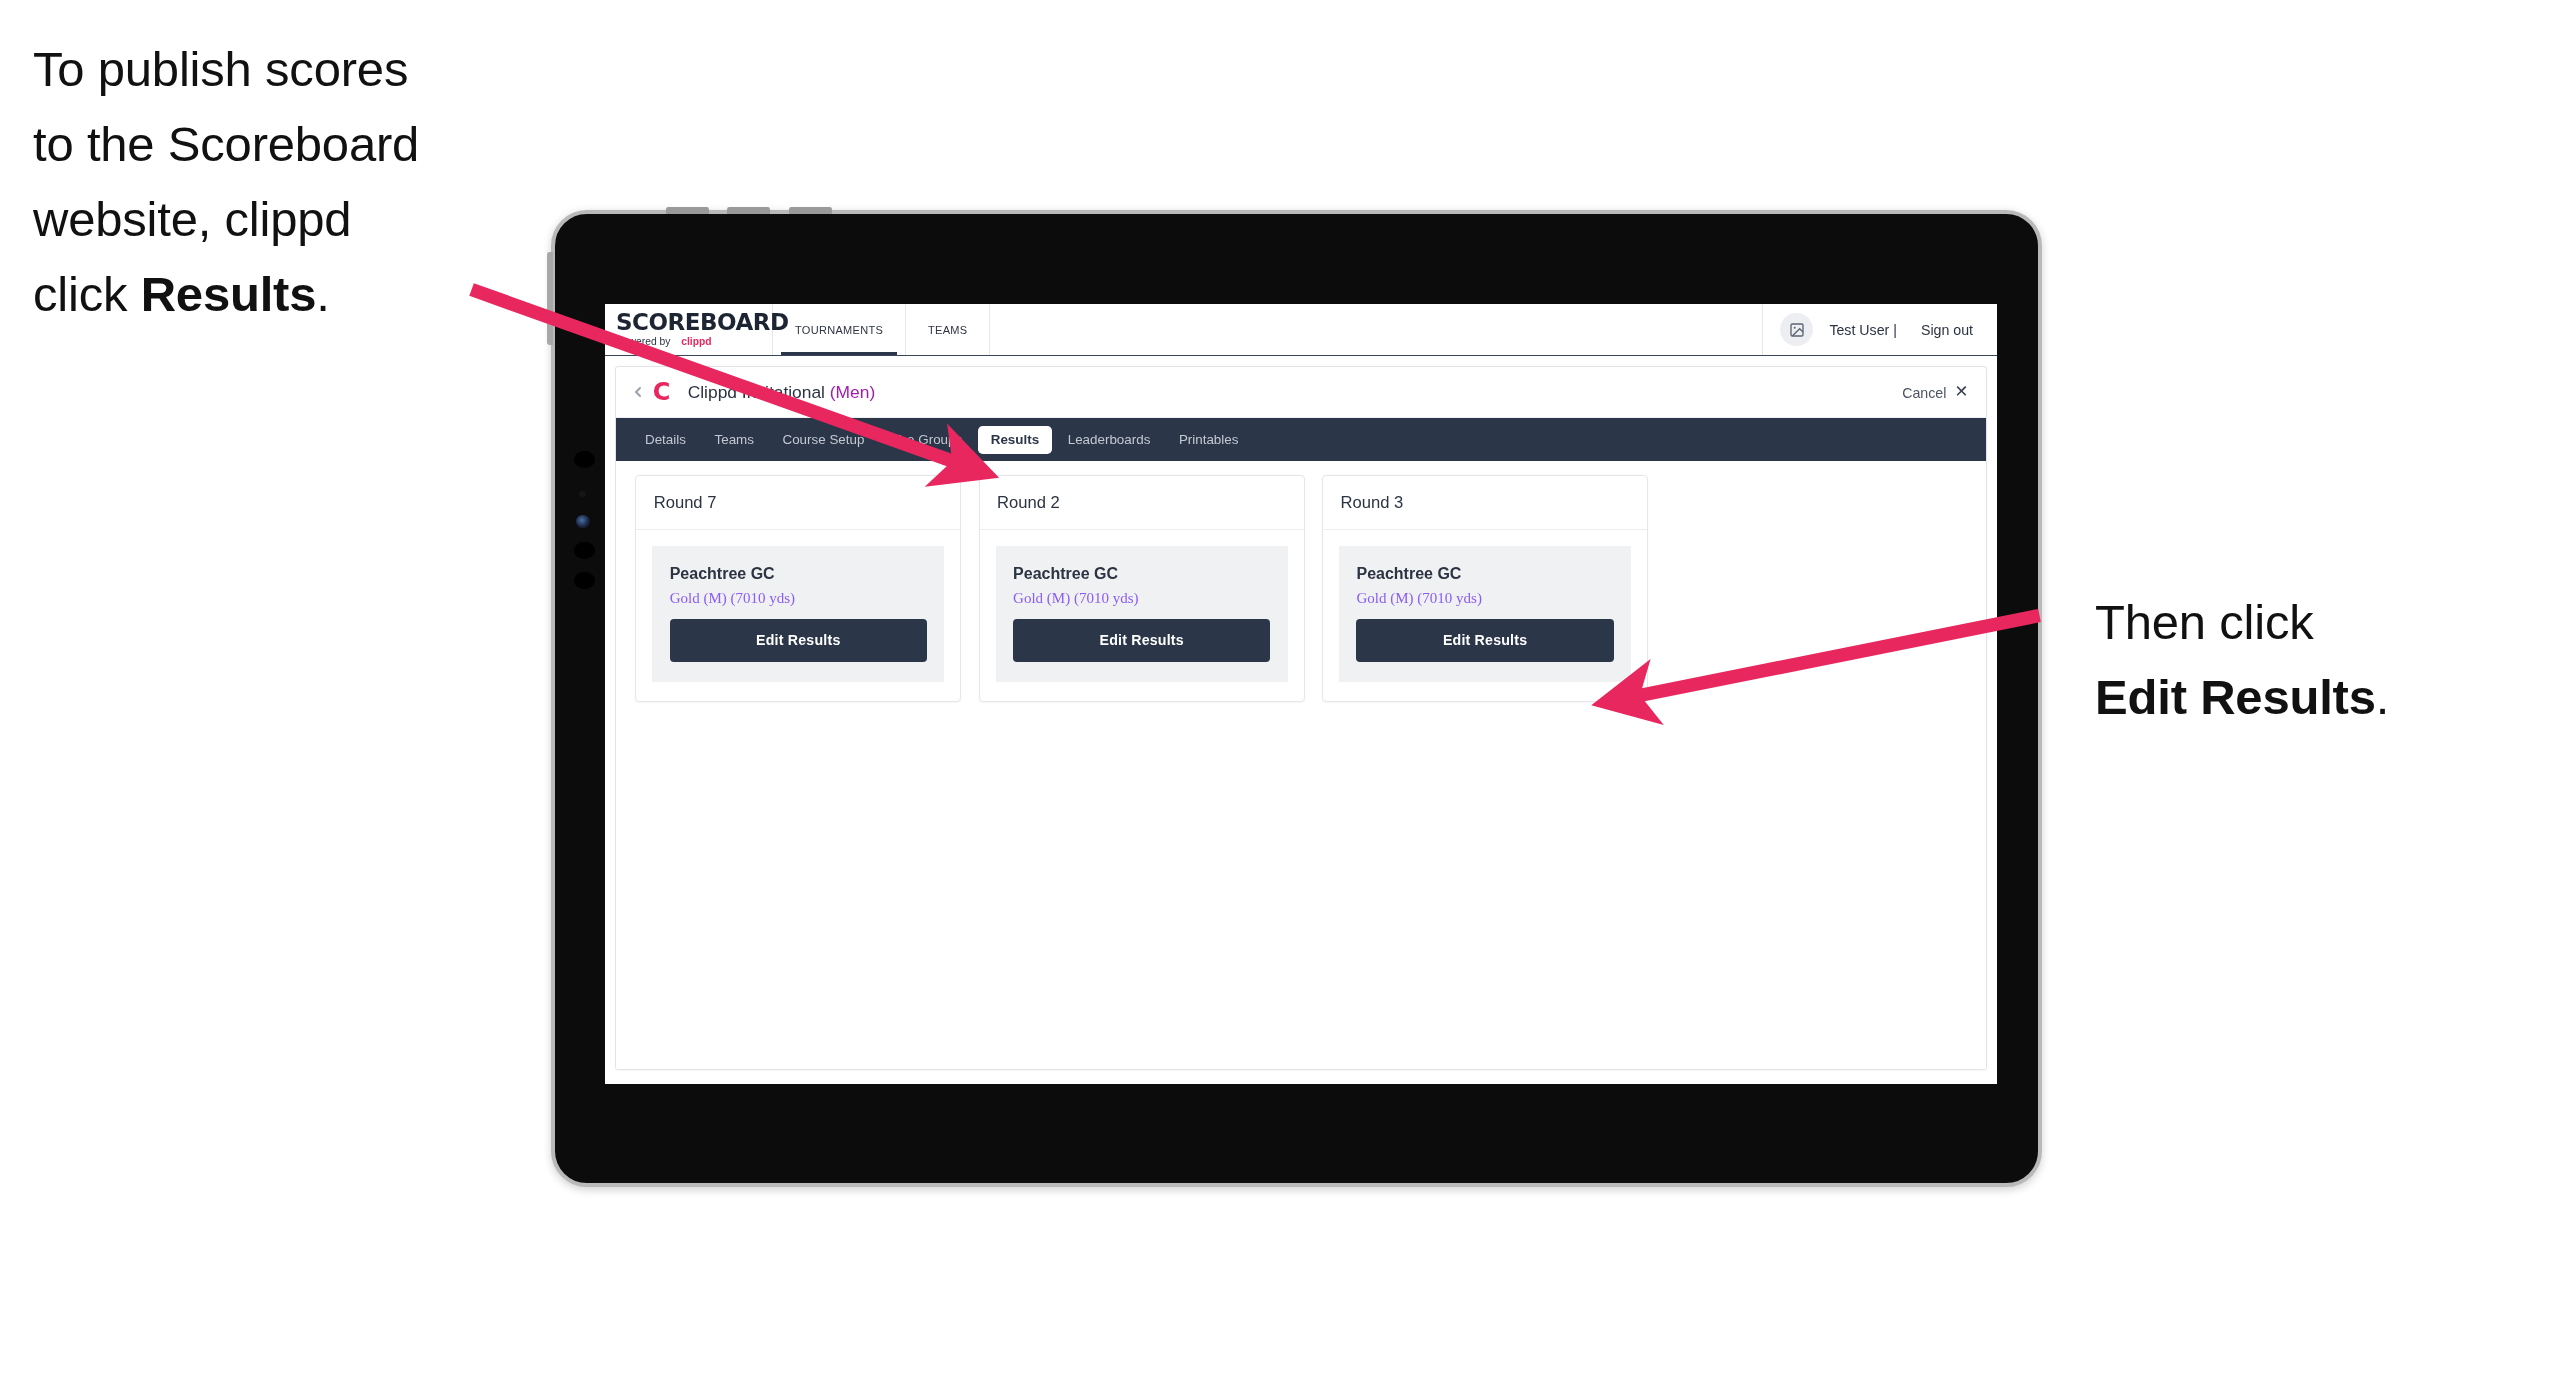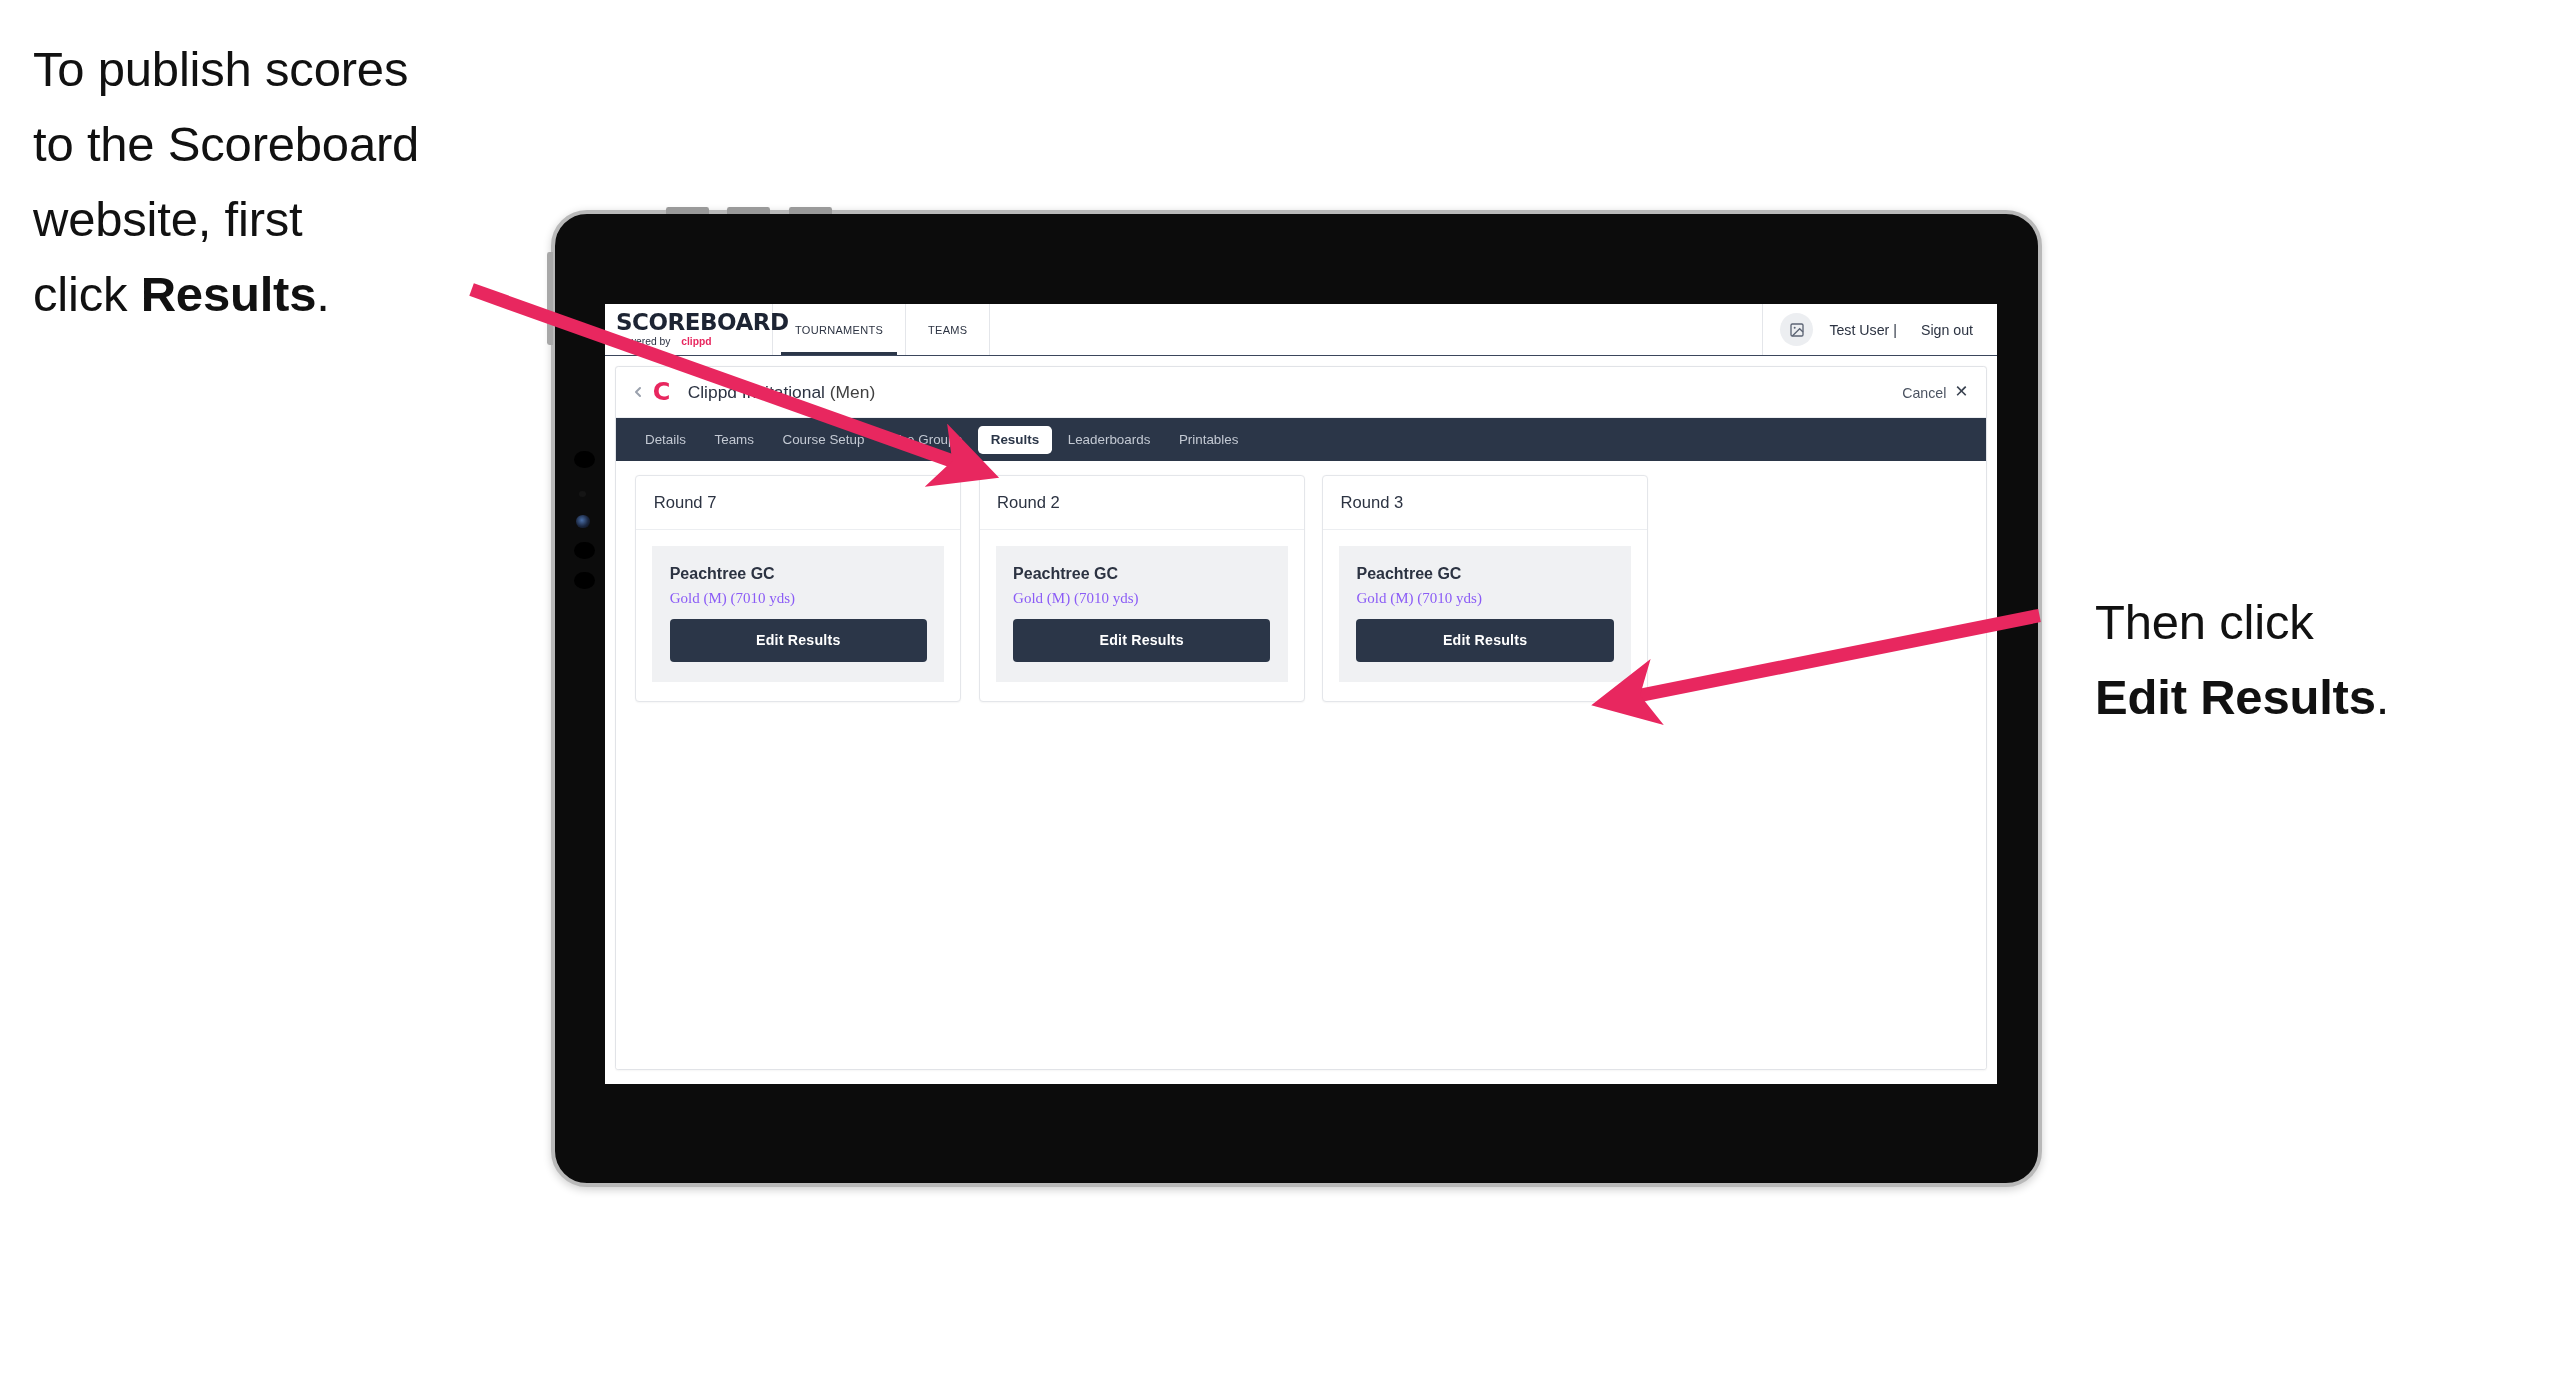--- a/index.html
+++ b/index.html
@@ -124,21 +124,21 @@
     width: 17.4px; height: 17.4px; margin-right: 6.3px;
     color: #9aa1ad; display: flex; align-items: center; justify-content: center;
     cursor: pointer;
   }
   #clippd-c {
     font-family: "DejaVu Sans", sans-serif;
     font-weight: 700; font-size: 24px; color: #e8275f;
     margin-right: 17.4px; line-height: 1;
   }
   #tourn-title { font-size: 17.4px; color: #2c3342; }
-  #tourn-title .muted { color: #404040; }
+  #tourn-title .muted { color: #a21caf; }
   #panel-head-spacer { flex: 1; }
   #cancel-btn {
     display: flex; align-items: flex-end; gap: 8px;
     font-size: 14.2px; color: #4b5361; cursor: pointer;
   }
   #cancel-x { font-size: 16.6px; line-height: 1; color: #3a4250; }
 
   
   #subnav {
     height: 43px; background: #2b3648;
@@ -179,21 +179,21 @@
   }
 </style>
 </head>
 <body>
 
 <div id="stage">
 
   <div class="annot" id="annot-left">
     <div>To publish scores</div>
     <div>to the Scoreboard</div>
-    <div>website, first</div>
+    <div>website, clippd</div>
     <div><span>click </span><b>Results</b><span>.</span></div>
   </div>
 
   <div class="annot" id="annot-right">
     <div>Then click</div>
     <div><b>Edit Results</b><span>.</span></div>
   </div>
 
   <div id="tablet">
     <div class="edge-nub" style="left:111px;"></div>

